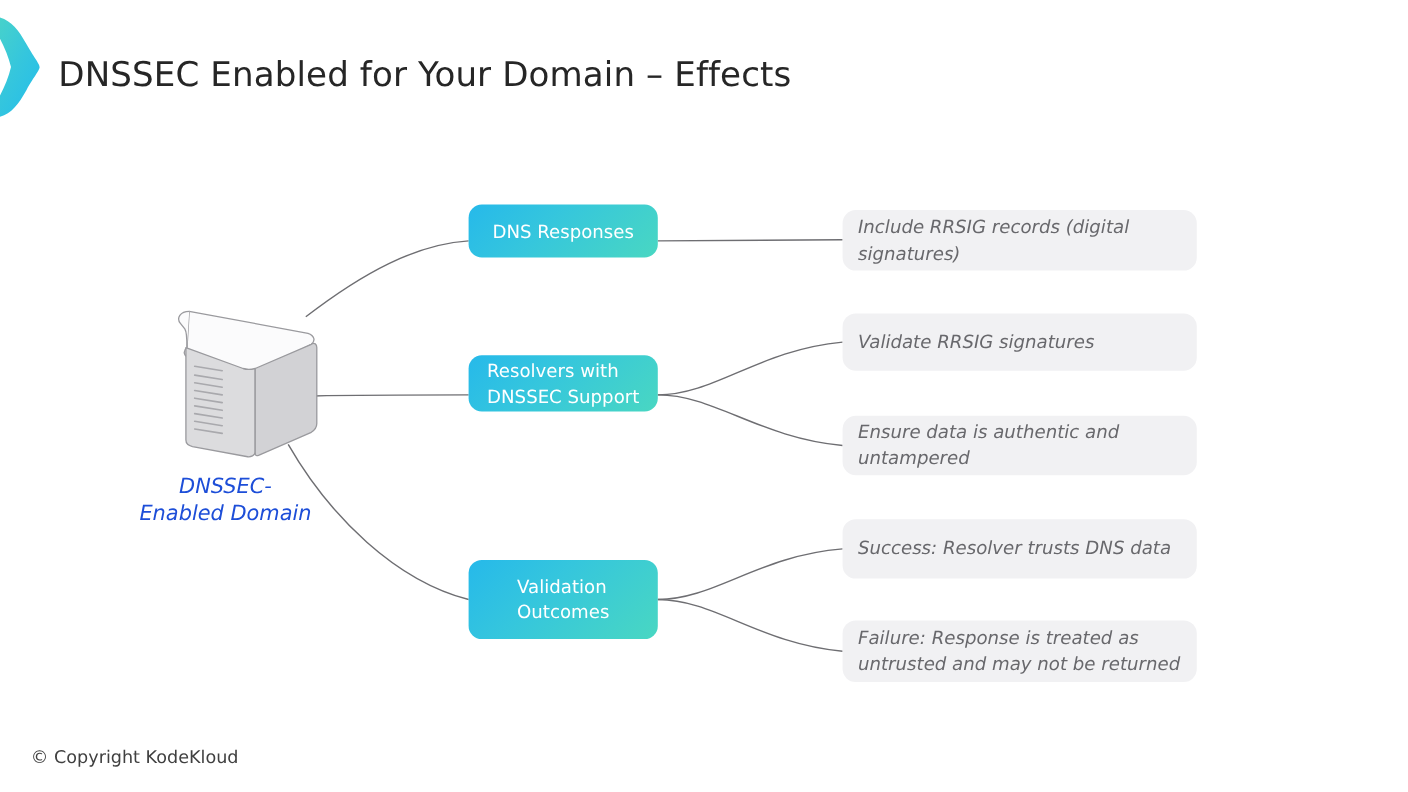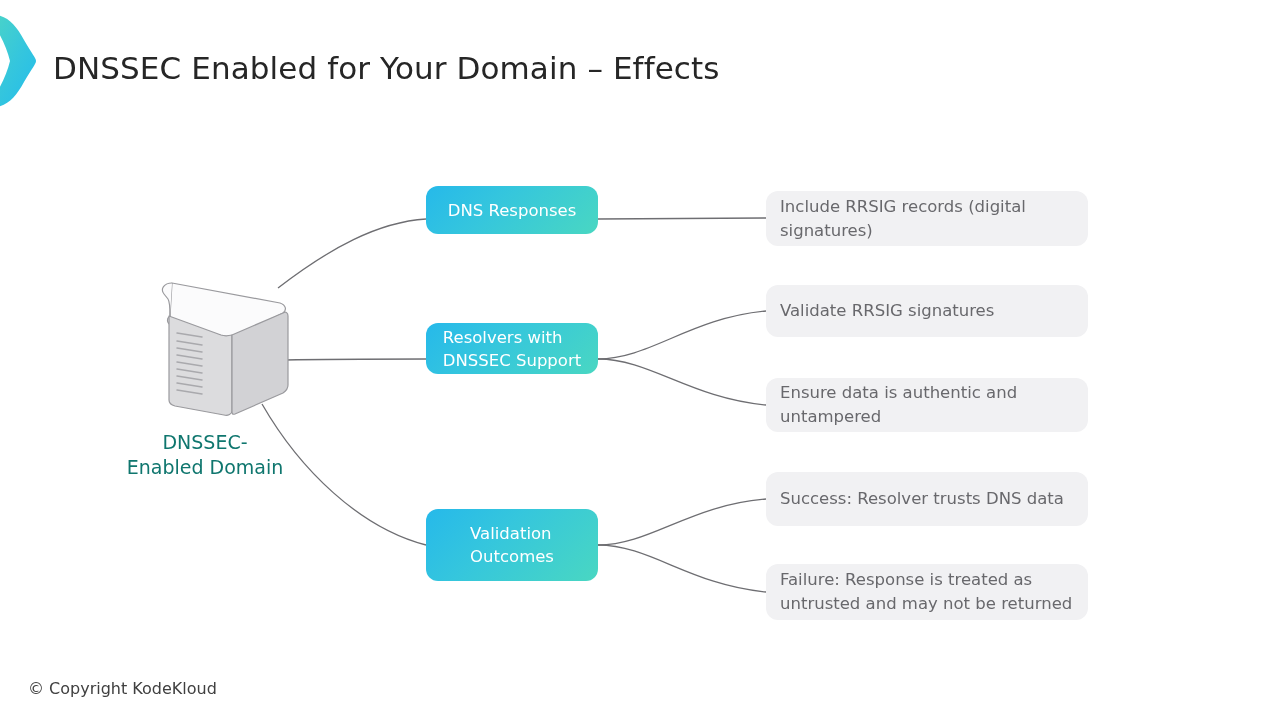--- a/index.html
+++ b/index.html
@@ -60,21 +60,22 @@
     height: 145px;
   }
   #server-label {
     position: absolute;
     left: 105px;
     top: 430px;
     width: 200px;
     text-align: center;
     font-size: 19px;
     line-height: 25px;
-    color: #0f766e;
+    color: #1d4ed8;
+    font-style: italic;
   }
 
   
   .cat-box {
     position: absolute;
     width: 172px;
     border-radius: 12px;
     background: linear-gradient(135deg, #26B9EA 0%, #35C6DD 40%, #49D7C2 100%);
     color: #ffffff;
     font-size: 16.5px;
@@ -99,20 +100,21 @@
     width: 322px;
     background: #F1F1F3;
     border-radius: 12px;
     color: #68686C;
     font-size: 16.5px;
     line-height: 24px;
     box-sizing: border-box;
     padding: 0 14px;
     display: flex;
     align-items: center;
+    font-style: italic;
   }
   #detail-card-1 { top: 191px; height: 55px; }
   #detail-card-2 { top: 285px; height: 52px; }
   #detail-card-3 { top: 378px; height: 54px; }
   #detail-card-4 { top: 472px; height: 54px; }
   #detail-card-5 { top: 565px; height: 52px; padding-top: 0; }
   #detail-card-5 { height: 54px; }
   #detail-card-5 {
     top: 564px;
     height: 56px;

